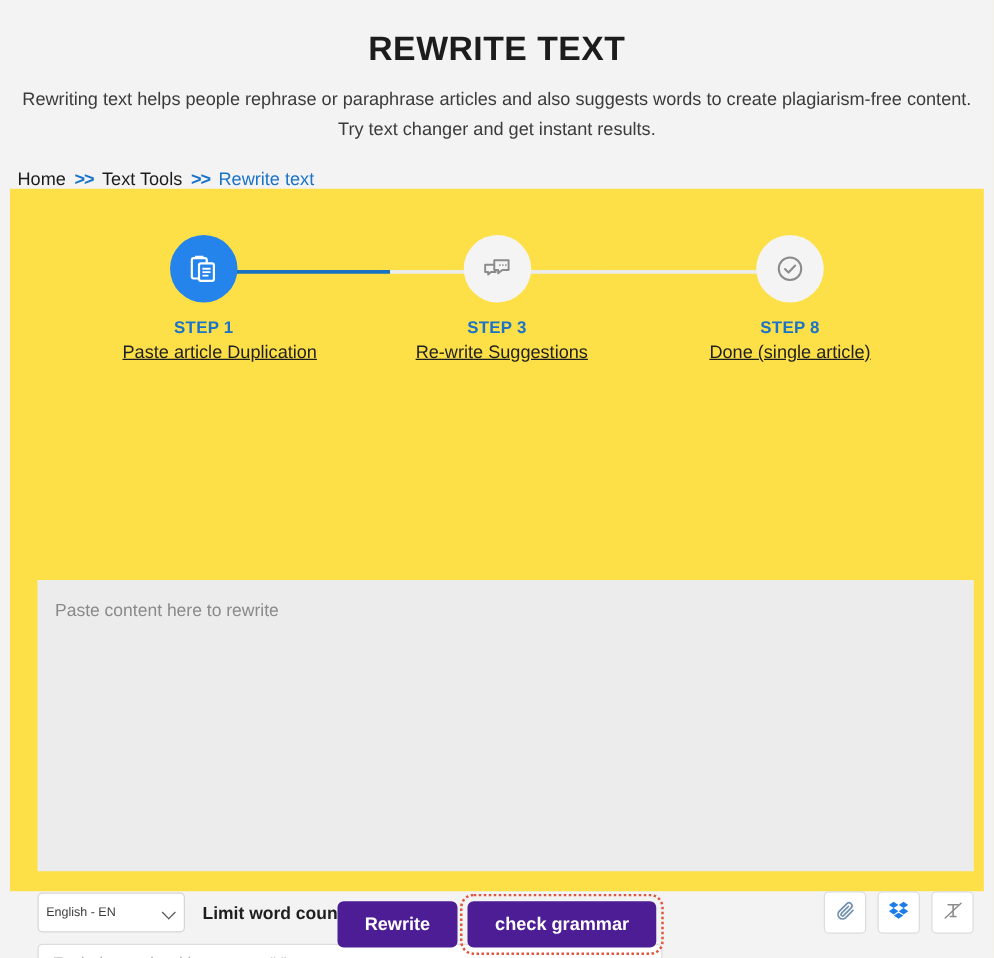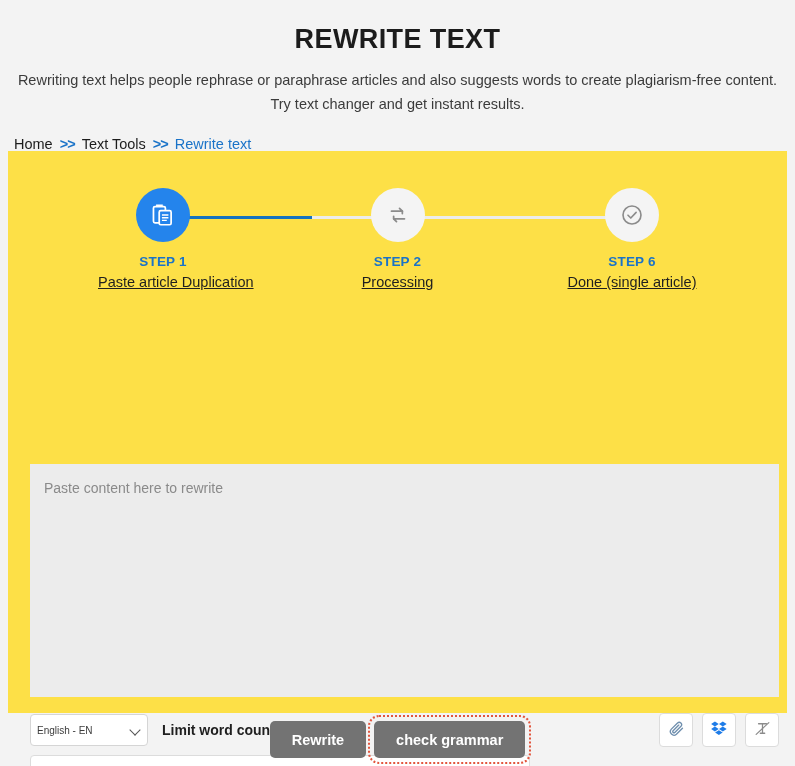--- a/index.html
+++ b/index.html
@@ -175,21 +175,21 @@
 
   
   .footer {
     position: absolute;
     left: 0; top: 721px;
     width: 795px;
     display: flex; justify-content: center; align-items: center;
     gap: 8px;
   }
   .btn {
-    background: #737373;
+    background: #4c1d95;
     color: #fff;
     border: none;
     border-radius: 5px;
     font-family: "Liberation Sans", sans-serif;
     font-size: 14.5px;
     font-weight: bold;
     cursor: pointer;
     padding: 0 22px;
     height: 37px;
     text-align: center;
@@ -233,46 +233,47 @@
               <path d="M6.4 4.2V3.2h4.6v1"></path>
               <rect x="8.5" y="8" width="11" height="13" rx="1.4" fill="#2484ec"></rect>
               <path d="M11 12h6M11 14.5h6M11 17h4.5" stroke-width="1.3"></path>
             </svg>
           </span>
         </div>
         <div class="step-num">STEP 1</div>
         <div class="step-label">Paste article Duplication</div>
       </div>
 
+
       <div class="step">
         <div class="circle">
           <span>
-            <svg width="26" height="26" viewBox="0 0 24 24" fill="none" stroke="#8b8b8b" stroke-width="1.6" stroke-linecap="round" stroke-linejoin="round">
-              <path d="M6 8.5h10l-2.6-2.6"></path>
-              <path d="M16 8.5v2.2"></path>
-              <path d="M18 15.5H8l2.6 2.6"></path>
-              <path d="M8 15.5v-2.2"></path>
+            <svg width="25" height="25" viewBox="0 0 24 24" fill="none" stroke="#8b8b8b" stroke-width="1.5" stroke-linejoin="round">
+              <path d="M3 8.5h8v5.5H7.5L5.3 16v-2H3z"></path>
+              <path d="M10 5h11v7.5h-4.8L13 15v-2.5h-3z" fill="#f4f4f4"></path>
+              <circle cx="14.3" cy="8.7" r=".7" fill="#8b8b8b" stroke="none"></circle>
+              <circle cx="16.6" cy="8.7" r=".7" fill="#8b8b8b" stroke="none"></circle>
+              <circle cx="18.9" cy="8.7" r=".7" fill="#8b8b8b" stroke="none"></circle>
             </svg>
           </span>
         </div>
-        <div class="step-num">STEP 2</div>
-        <div class="step-label">Processing</div>
+        <div class="step-num">STEP 3</div>
+        <div class="step-label">Re-write Suggestions</div>
       </div>
-
 
       <div class="step">
         <div class="circle">
           <span>
             <svg width="26" height="26" viewBox="0 0 24 24" fill="none" stroke="#8b8b8b" stroke-width="1.5" stroke-linecap="round" stroke-linejoin="round">
               <circle cx="12" cy="12" r="8.3"></circle>
               <path d="M8.3 12.2l2.6 2.6 4.9-5.2"></path>
             </svg>
           </span>
         </div>
-        <div class="step-num">STEP 6</div>
+        <div class="step-num">STEP 8</div>
         <div class="step-label">Done (single article)</div>
       </div>
 
     </div>
   </div>
 
   <textarea class="editor" placeholder="Paste content here to rewrite" style=""></textarea>
 
   <div class="toolbar">
     <span class="select-wrap">

